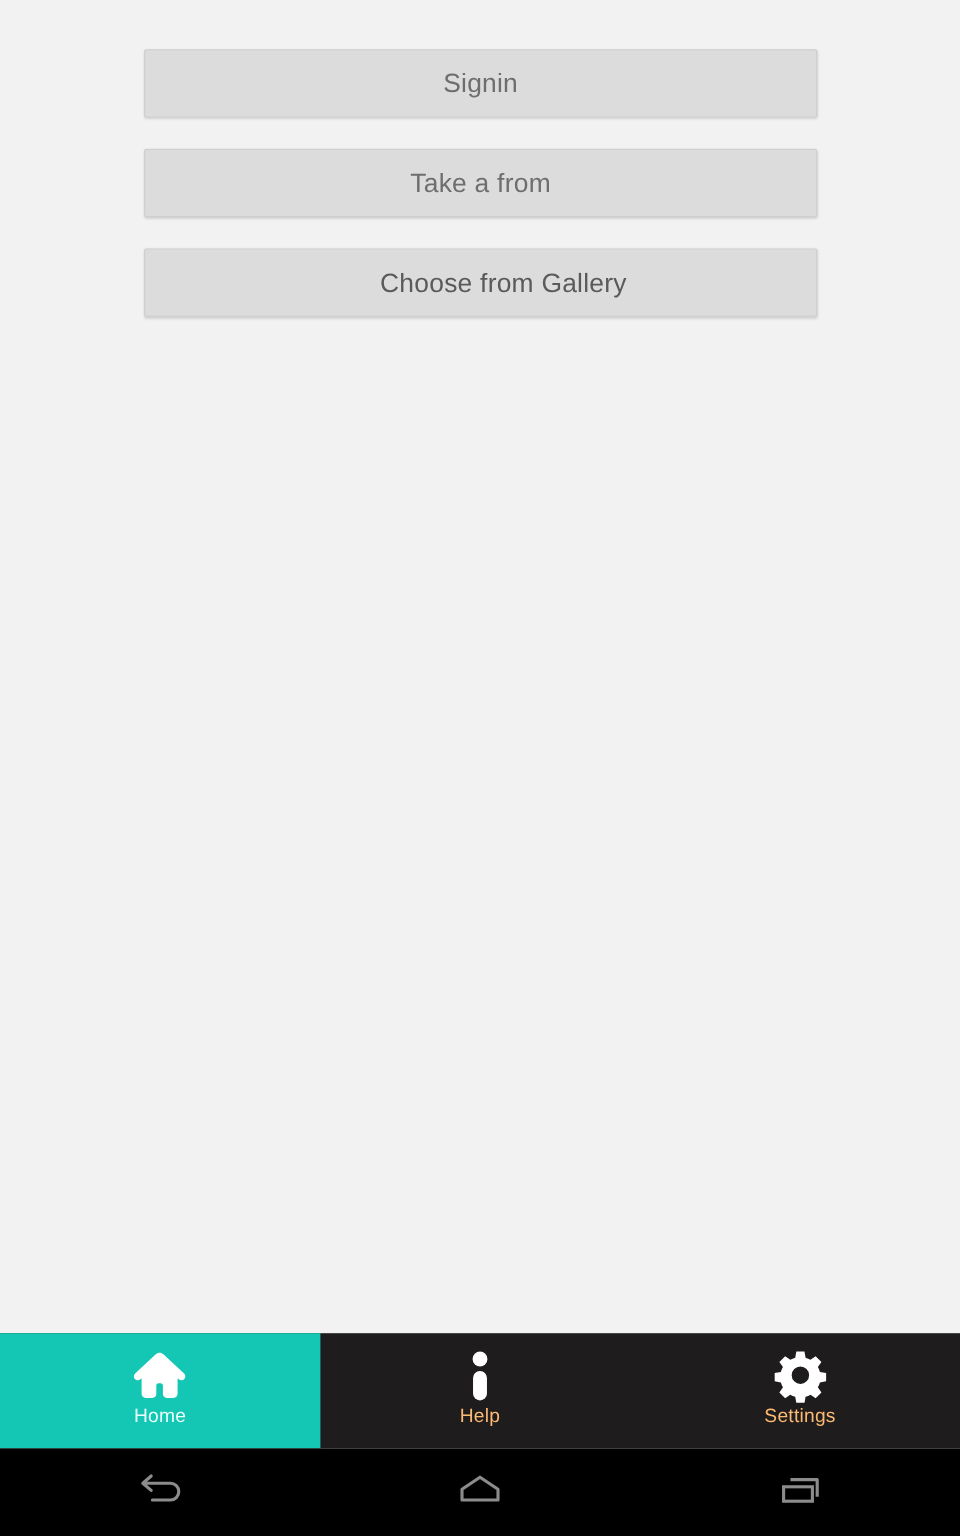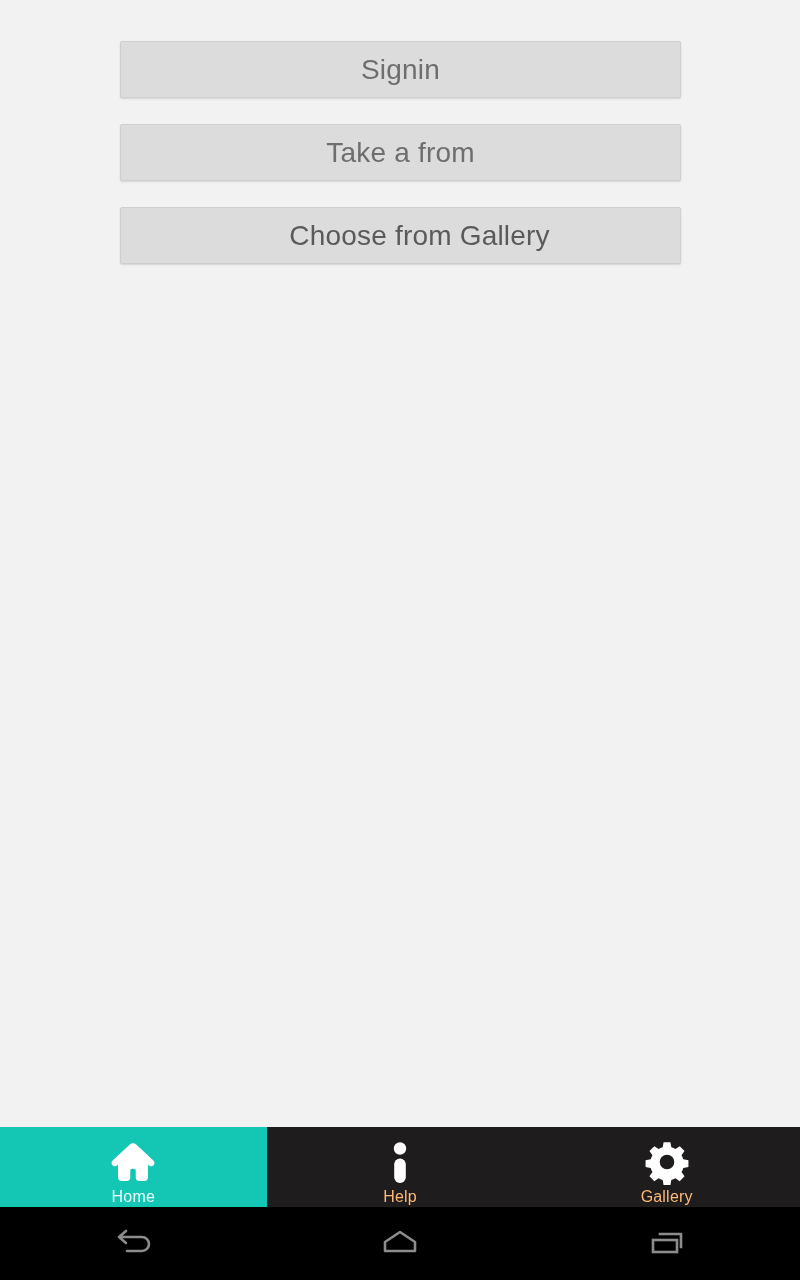--- a/index.html
+++ b/index.html
@@ -46,36 +46,36 @@
     height: 57px;
     margin: 0 0 26px 0;
     padding: 0;
     background: #dcdcdc;
     border: 1px solid #cfcfcf;
     border-radius: 2px;
     box-sizing: border-box;
     box-shadow: 0 1px 2px rgba(0,0,0,0.13);
     color: #6e6e6e;
     font-family: "Liberation Sans", sans-serif;
-    font-size: 28px;
+    font-size: 22px;
     font-weight: 400;
     line-height: 55px;
     text-align: center;
     letter-spacing: 0.2px;
     cursor: pointer;
   }
   .action-btn.dark-label { color: #5a5a5a; }
   .action-btn.last { margin-bottom: 2px; padding-left: 38px; }
 
   
   .tabbar {
     position: absolute;
     left: 0; right: 0;
     bottom: 73px;
-    height: 80px;
+    height: 96px;
     display: flex;
     background: #1e1c1c;
   }
   .tab {
     flex: 1 1 0;
     position: relative;
     display: flex;
     flex-direction: column;
     align-items: center;
     justify-content: flex-start;
@@ -157,21 +157,21 @@
       </span>
       <span class="tab-label">Help</span>
     </div>
 
     <div class="tab">
       <span class="tab-icon">
         <svg width="50" height="46" viewBox="0 0 50 50" aria-hidden="true">
           <path fill="#ffffff" fill-rule="evenodd" d="M21.3 3.5h7.4l1.0 5.6c1.6 0.45 3.1 1.08 4.45 1.9l4.65 -3.25 5.25 5.25 -3.25 4.65c0.82 1.35 1.45 2.85 1.9 4.45l5.6 1.0v7.4l-5.6 1.0c-0.45 1.6 -1.08 3.1 -1.9 4.45l3.25 4.65 -5.25 5.25 -4.65 -3.25c-1.35 0.82 -2.85 1.45 -4.45 1.9l-1.0 5.6h-7.4l-1.0 -5.6c-1.6 -0.45 -3.1 -1.08 -4.45 -1.9l-4.65 3.25 -5.25 -5.25 3.25 -4.65c-0.82 -1.35 -1.45 -2.85 -1.9 -4.45l-5.6 -1.0v-7.4l5.6 -1.0c0.45 -1.6 1.08 -3.1 1.9 -4.45l-3.25 -4.65 5.25 -5.25 4.65 3.25c1.35 -0.82 2.85 -1.45 4.45 -1.9zM25 17.1a7.9 7.9 0 1 0 0 15.8 7.9 7.9 0 0 0 0 -15.8z"></path>
         </svg>
       </span>
-      <span class="tab-label">Gallery</span>
+      <span class="tab-label">Settings</span>
     </div>
 
   </div>
 
   <div class="sysnav">
 
     <div class="sysnav-btn">
       <span>
         <svg width="54" height="40" viewBox="0 0 54 40" aria-hidden="true">
           <path d="M13 15 L20 9 M13 15 L20 21 M13 15 L36 15 a7 7 0 0 1 0 14 L21 29" fill="none" stroke="#8c8c8c" stroke-width="2.6" stroke-linecap="round" stroke-linejoin="round"></path>

